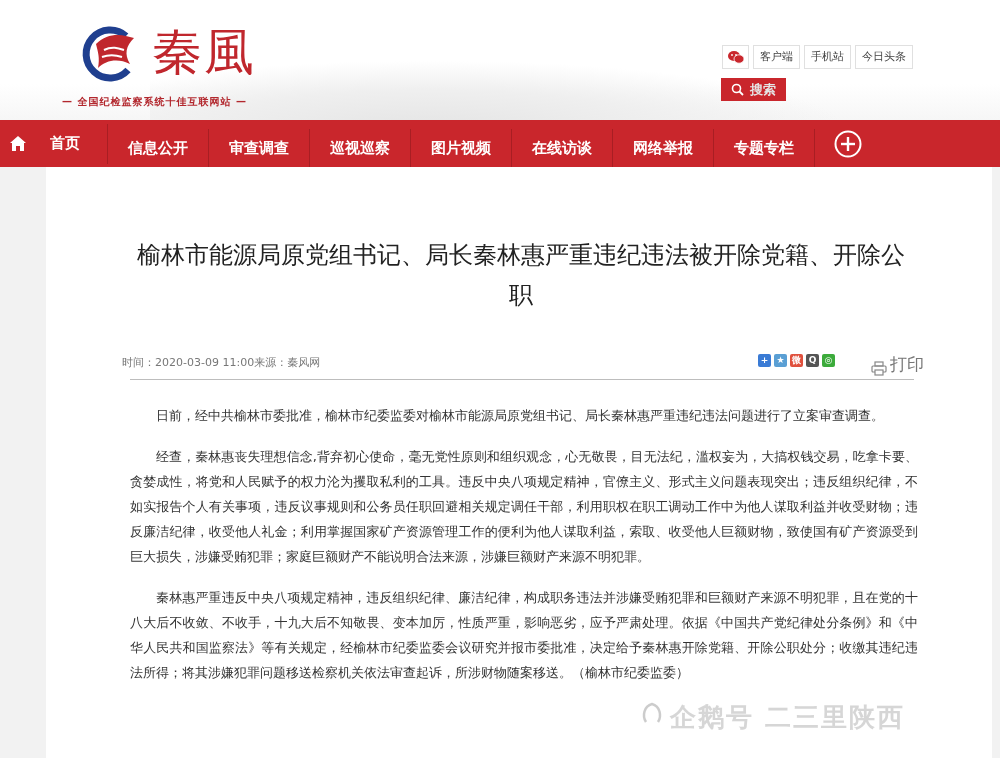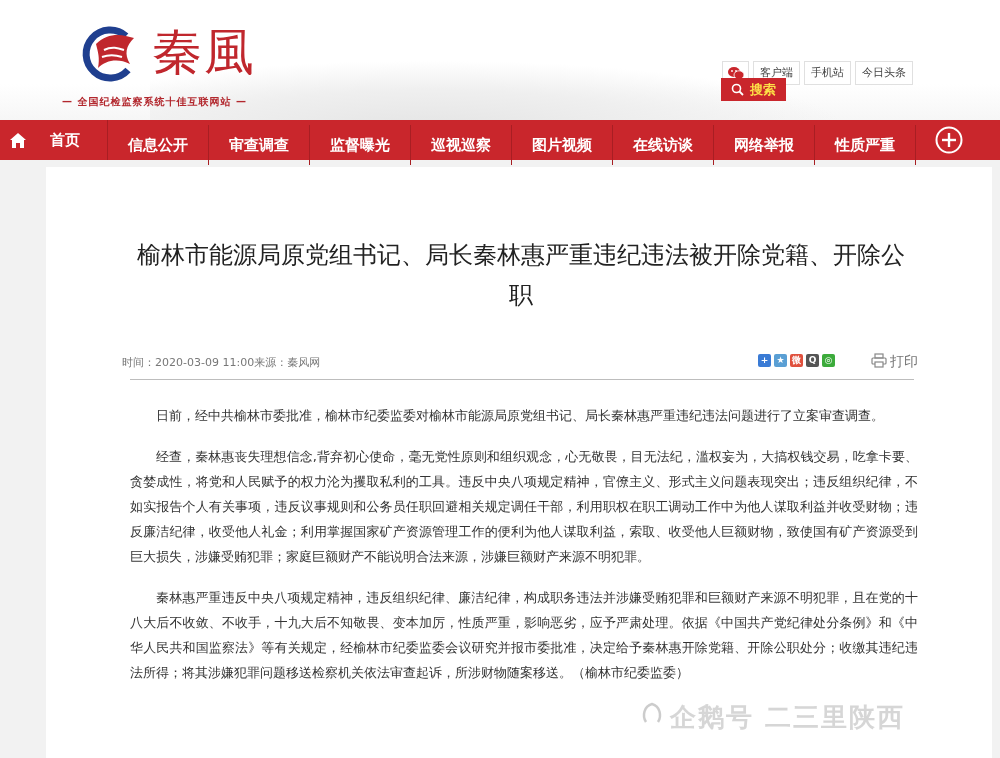--- a/index.html
+++ b/index.html
@@ -26,40 +26,40 @@
   }
   .logo-text {
     position: absolute; left: 78px; top: 2px;
     font-family: "DejaVu Serif", "Liberation Serif", serif;
     font-size: 50px; color: #c0272d; letter-spacing: 2px; line-height: 60px;
   }
   .slogan {
     position: absolute; left: 62px; top: 95px; font-size: 10px; color: #b2272d;
     font-weight: bold; letter-spacing: 1px; white-space: nowrap;
   }
-  .quick-links { position: absolute; left: 722px; top: 61px; display: flex; gap: 4px; align-items: center; }
+  .quick-links { position: absolute; left: 722px; top: 45px; display: flex; gap: 4px; align-items: center; }
   .ql {
     height: 24px; border: 1px solid #e0e0e0; background: #fff;
     font-size: 11px; color: #444; line-height: 22px; padding: 0 6px;
   }
   .ql.wechat { width: 27px; padding: 0; display: flex; align-items: center; justify-content: center; }
   .search { position: absolute; left: 721px; top: 78px; display: flex; }
   .search-input {
     width: 190px; height: 23px; border: 1px solid #cfcfcf; border-right: none;
     font-size: 11px; color: #888; padding: 0 10px; line-height: 21px; background: #fff;
     font-family: "DejaVu Sans", sans-serif; outline: none;
   }
   .search-btn {
-    width: 65px; height: 23px; background: #c9262c; color: #fde047; border: none;
+    width: 65px; height: 23px; background: #c9262c; color: #e5e5e5; border: none;
     font-size: 13px; font-weight: bold; display: flex; align-items: center; justify-content: center; gap: 6px;
     font-family: "DejaVu Sans", sans-serif;
   }
   
   .nav {
-    position: absolute; left: 0; top: 120px; width: 1000px; height: 40px;
+    position: absolute; left: 0; top: 120px; width: 1000px; height: 47px;
     background: #c9262c; display: flex; align-items: center;
   }
   .nav-home { width: 36px; height: 40px; display: flex; align-items: center; justify-content: center; }
   .nav-item {
     height: 40px; color: #fff; font-weight: bold; font-size: 15px;
     display: flex; align-items: center; justify-content: center;
     border-right: 1px solid #a81e23;
   }
   .nav-item.first { width: 72px; justify-content: flex-start; padding-left: 14px; }
   .nav-item.std { width: 101px; margin-top: 10px; }
@@ -77,22 +77,22 @@
     display: flex; 
   }
   .share {
     position: absolute; left: 712px; top: 187px; display: flex; gap: 3px;
   }
   .share span {
     width: 13px; height: 13px; display: inline-block; border-radius: 2px;
     color: #fff; font-size: 9px; line-height: 13px; text-align: center; font-weight: bold;
   }
   .print {
-    position: absolute; left: 825px; top: 186px; display: flex; align-items: flex-start; gap: 3px;
-    font-size: 14px; color: #777;
+    position: absolute; left: 825px; top: 186px; display: flex; align-items: flex-end; gap: 3px;
+    font-size: 17px; color: #777;
   }
   .divider {
     position: absolute; left: 84px; top: 212px; width: 784px; height: 1px; background: #bdbdbd;
   }
   .article {
     position: absolute; left: 84px; top: 236px; width: 788px;
     font-size: 13px; color: #333; line-height: 25px; text-align: justify;
   }
   .article p { text-indent: 26px; margin-bottom: 16px; }
   .watermark {
@@ -143,26 +143,25 @@
 
 <div class="nav">
   <div class="nav-home">
     <svg width="18" height="17" viewBox="0 0 18 17">
       <path d="M9 1 L17 8 L15 8 L15 16 L11 16 L11 11 L7 11 L7 16 L3 16 L3 8 L1 8 Z" fill="#fff"></path>
     </svg>
   </div>
   <div class="nav-item first">首页</div>
   <div class="nav-item std">信息公开</div>
   <div class="nav-item std">审查调查</div>
-  <div class="nav-item std">监督曝光</div>
   <div class="nav-item std">巡视巡察</div>
   <div class="nav-item std">图片视频</div>
   <div class="nav-item std">在线访谈</div>
   <div class="nav-item std">网络举报</div>
-  <div class="nav-item std">性质严重</div>
+  <div class="nav-item std">专题专栏</div>
   <div class="nav-plus">
     <svg width="28" height="28" viewBox="0 0 28 28">
       <circle cx="14" cy="14" r="12.5" fill="none" stroke="#fff" stroke-width="2"></circle>
       <line x1="14" y1="7" x2="14" y2="21" stroke="#fff" stroke-width="2.4"></line>
       <line x1="7" y1="14" x2="21" y2="14" stroke="#fff" stroke-width="2.4"></line>
     </svg>
   </div>
 </div>
 
 <div class="panel">

